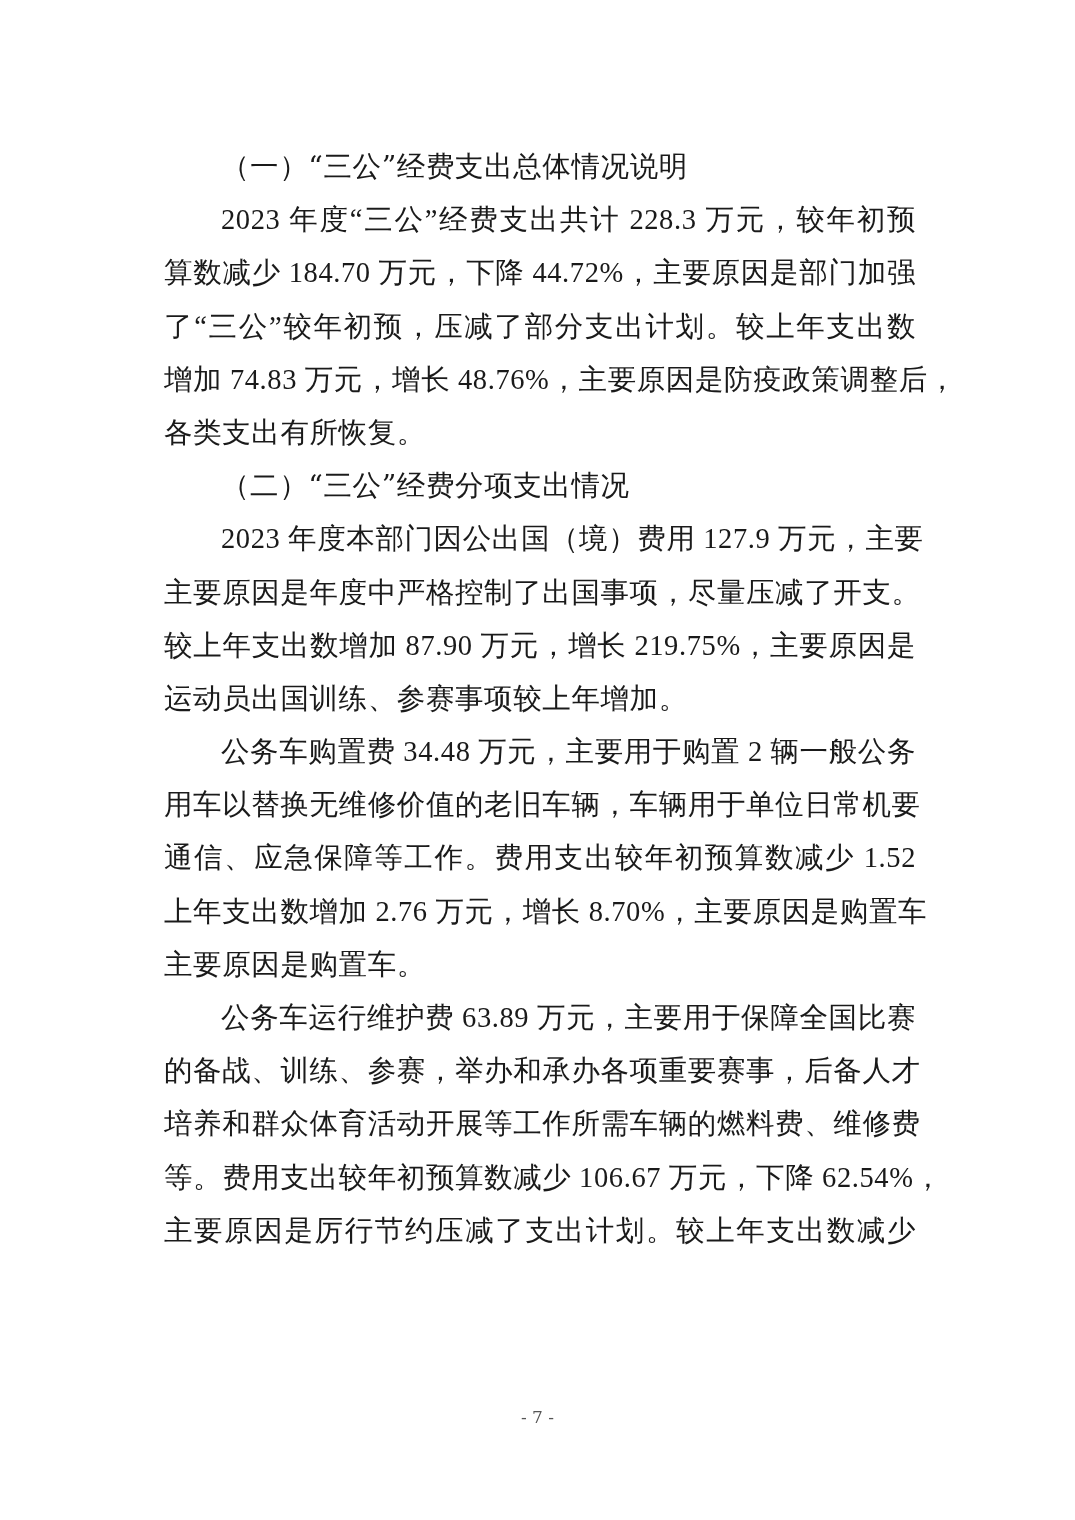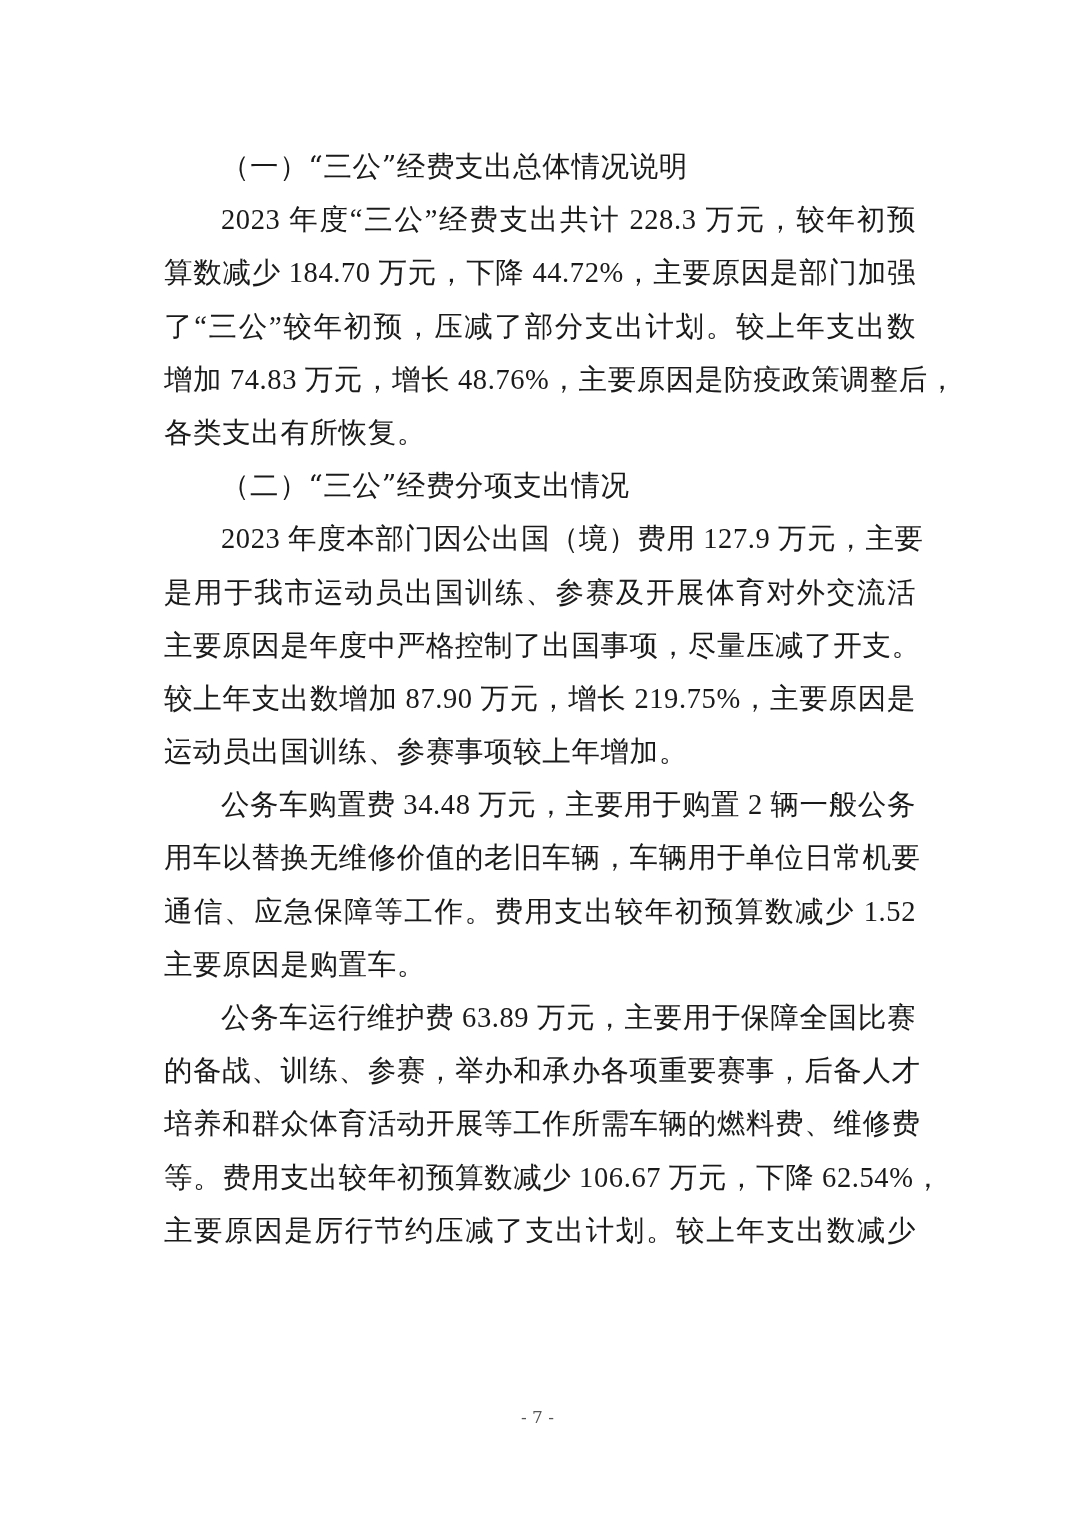--- a/index.html
+++ b/index.html
@@ -71,30 +71,30 @@
       <div class="line justify">算数减少 184.70 万元，下降 44.72%，主要原因是部门加强</div>
       <div class="line justify">了“三公”较年初预，压减了部分支出计划。较上年支出数</div>
       <div class="line justify">增加 74.83 万元，增长 48.76%，主要原因是防疫政策调整后，</div>
       <div class="line">各类支出有所恢复。</div>
     </div>
 
     <div class="line indent heading">（二）“三公”经费分项支出情况</div>
 
     <div>
       <div class="line indent justify">2023 年度本部门因公出国（境）费用 127.9 万元，主要</div>
-      <div class="line justify">是用于我市运动员出国训练、参赛及开展体育对外交流活</div>
       <div class="line justify">主要原因是年度中严格控制了出国事项，尽量压减了开支。</div>
       <div class="line justify">较上年支出数增加 87.90 万元，增长 219.75%，主要原因是</div>
       <div class="line">运动员出国训练、参赛事项较上年增加。</div>
     </div>
 
     <div>
       <div class="line indent justify">公务车购置费 34.48 万元，主要用于购置 2 辆一般公务</div>
       <div class="line justify">用车以替换无维修价值的老旧车辆，车辆用于单位日常机要</div>
       <div class="line justify">通信、应急保障等工作。费用支出较年初预算数减少  1.52</div>
+      <div class="line justify">上年支出数增加 2.76 万元，增长 8.70%，主要原因是购置车</div>
       <div class="line">主要原因是购置车。</div>
     </div>
 
     <div>
       <div class="line indent justify">公务车运行维护费 63.89 万元，主要用于保障全国比赛</div>
       <div class="line justify">的备战、训练、参赛，举办和承办各项重要赛事，后备人才</div>
       <div class="line justify">培养和群众体育活动开展等工作所需车辆的燃料费、维修费</div>
       <div class="line justify">等。费用支出较年初预算数减少 106.67 万元，下降 62.54%，</div>
       <div class="line justify">主要原因是厉行节约压减了支出计划。较上年支出数减少</div>
     </div>

